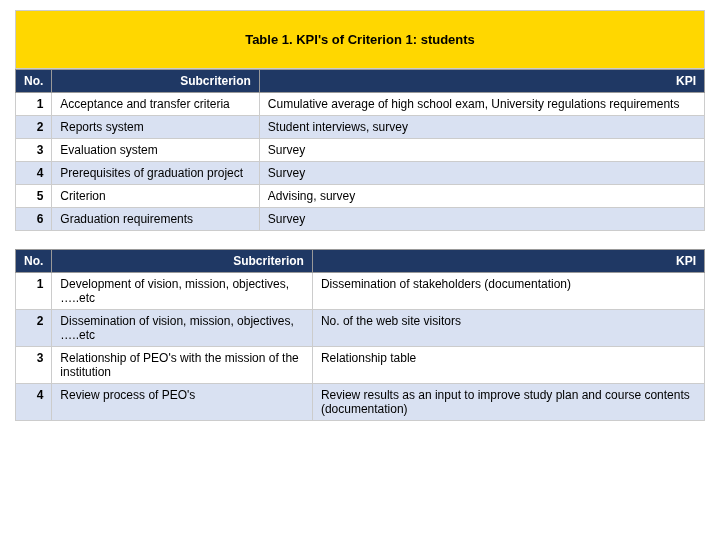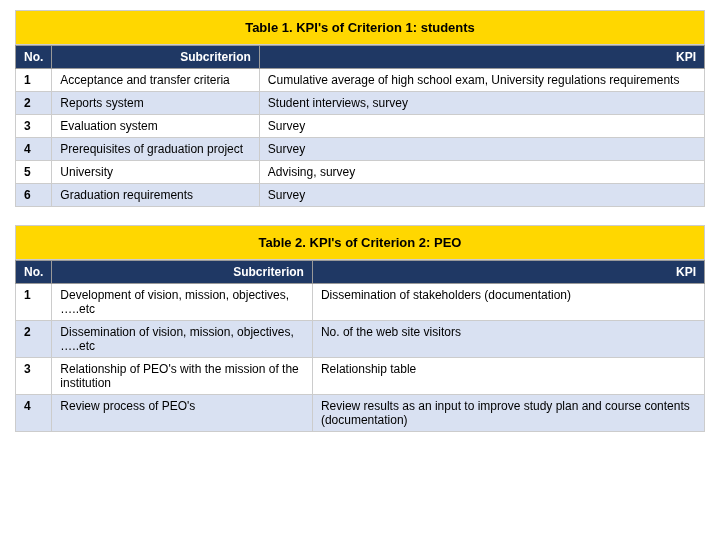--- a/index.html
+++ b/index.html
@@ -9,21 +9,21 @@
       background: #ffffff;
       width: 720px;
       min-height: 540px;
       padding: 10px 15px;
     }
     .section-title {
       background: #FFD700;
       text-align: center;
       font-weight: bold;
       font-size: 13px;
-      padding: 9px 10px;
+      padding: 21px 10px;
       margin-bottom: 0;
       border: 1px solid #ccc;
     }
     table {
       width: 100%;
       border-collapse: collapse;
       margin-bottom: 18px;
     }
     table th {
       background: #1F3864;
@@ -35,21 +35,21 @@
       font-size: 12px;
     }
     table td {
       padding: 4px 8px;
       border: 1px solid #ccc;
       vertical-align: top;
       font-size: 12px;
     }
     .row-num {
       width: 28px;
-      text-align: left;
+      text-align: right;
       font-weight: bold;
     }
     
     #table1 tr:nth-child(even) td { background: #D9E1F2; }
     #table1 tr:nth-child(odd) td { background: #ffffff; }
     #table1 tr:first-child th { background: #1F3864; }
     
     #table2 tr:nth-child(even) td { background: #D9E1F2; }
     #table2 tr:nth-child(odd) td { background: #ffffff; }
     #table2 tr:first-child th { background: #1F3864; }
@@ -86,34 +86,33 @@
     <td>Evaluation system</td>
     <td>Survey</td>
   </tr>
         <tr>
     <td class="row-num">4</td>
     <td>Prerequisites of graduation project</td>
     <td>Survey</td>
   </tr>
         <tr>
     <td class="row-num">5</td>
-    <td>University</td>
+    <td>Criterion</td>
     <td>Advising, survey</td>
   </tr>
         <tr>
     <td class="row-num">6</td>
     <td>Graduation requirements</td>
     <td>Survey</td>
   </tr>
       </tbody>
   </table>
 </div>
 
 <div class="section-wrapper">
-  <div class="section-title">Table 2. KPI's of Criterion 2: PEO</div>
   <table id="table2">
     <thead>
       <tr>
         <th class="row-num">No.</th>
         <th>Subcriterion</th>
         <th>KPI</th>
       </tr>
     </thead>
     <tbody id="table2-body">
     <tr>

